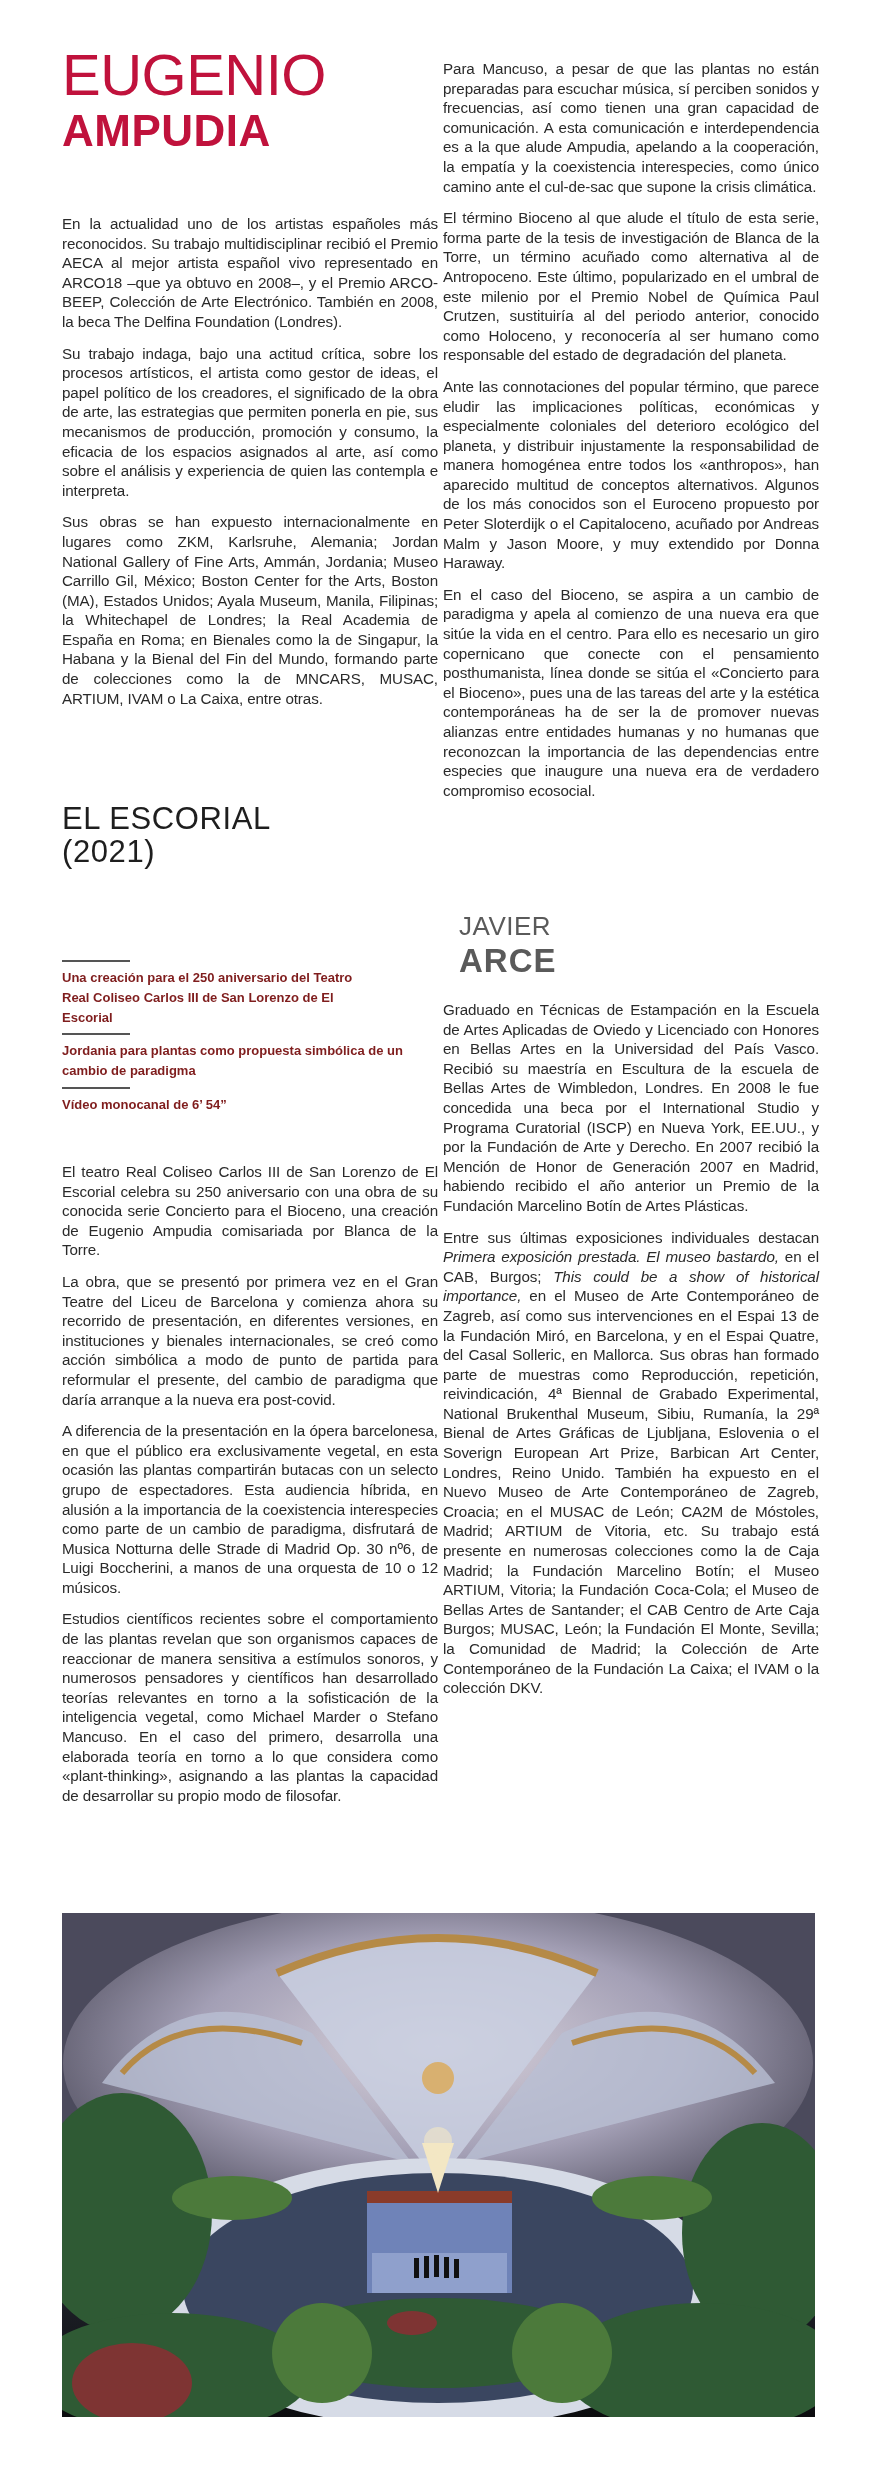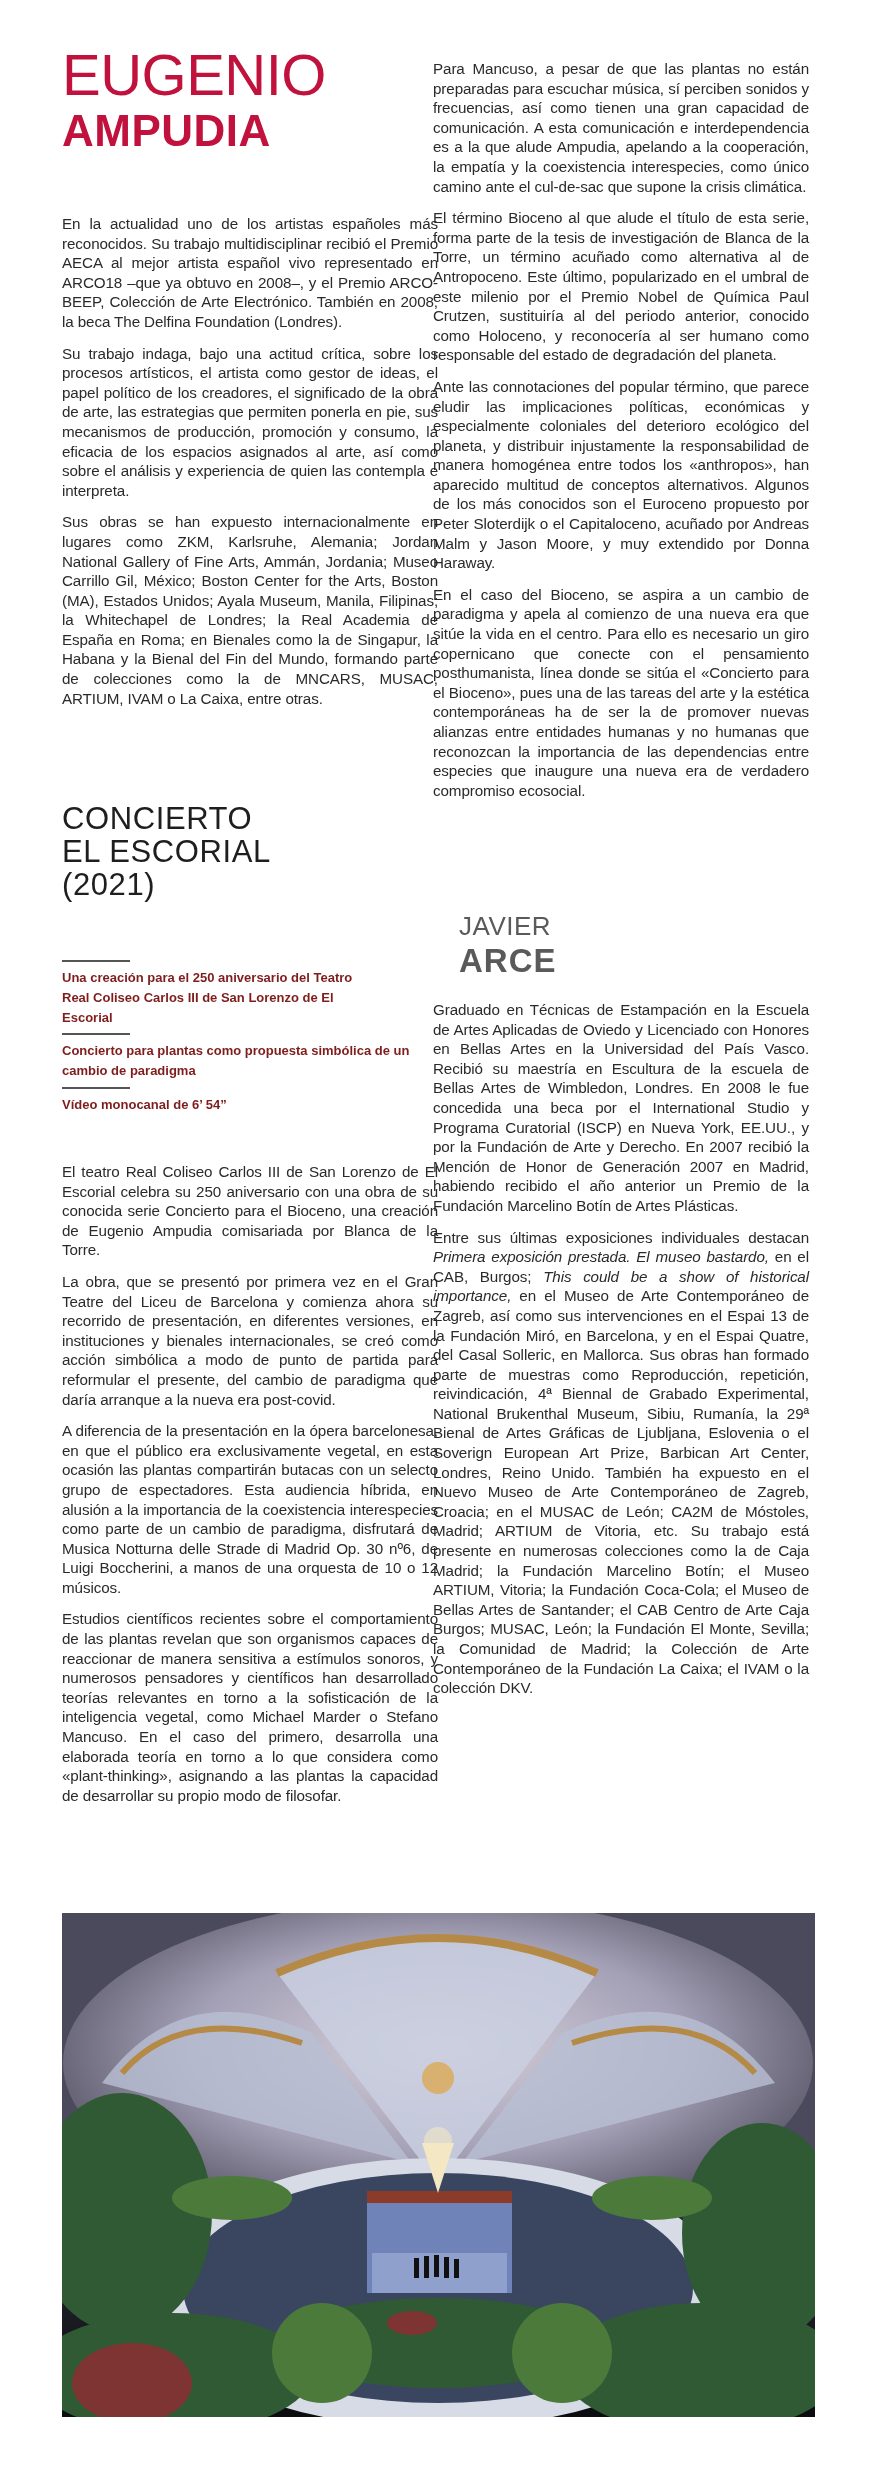--- a/index.html
+++ b/index.html
@@ -1,20 +1,20 @@
 <!DOCTYPE html>
 <html><head>
 <meta charset="utf-8">
 <style>
   html, body { margin: 0; padding: 0; background: #ffffff; }
   body { width: 876px; height: 2480px; position: relative; overflow: hidden;
          font-family: "Liberation Sans", sans-serif; color: #2b2b2b; }
   .col { position: absolute; width: 376px; }
   .col-left { left: 62px; top: 0; }
-  .col-right { left: 433px; top: 0; }
+  .col-right { left: 443px; top: 0; }
   p.body { font-size: 15.2px; line-height: 19.6px; margin: 0 0 12px 0; text-align: justify;
            hyphens: manual; letter-spacing: -0.1px; color: #2a2a2a; }
   .title-red { position: absolute; left: 62px; top: 48px; color: #c0123c; }
   .title-red .light { font-size: 58px; line-height: 54px; font-weight: 300; letter-spacing: -0.5px; display:block; }
   .title-red .bold { font-size: 44px; line-height: 58px; font-weight: 700; letter-spacing: 0.5px; display:block; }
   .title-gray { position: absolute; left: 459px; top: 908px; color: #5a5a5a; }
   .title-gray .light { font-size: 26px; line-height: 36px; font-weight: 300; display:block; letter-spacing: 0.5px;}
   .title-gray .bold { font-size: 33px; line-height: 34px; font-weight: 700; display:block; letter-spacing: 1px;}
   .work-title { position: absolute; left: 62px; top: 802px; font-size: 31px; line-height: 33px;
                 font-weight: 300; color: #1e1e1e; letter-spacing: 0.6px; }
@@ -34,30 +34,29 @@
   <span class="bold">AMPUDIA</span>
 </div>
 
 <div class="col col-left" style="top:214px;">
   <p class="body">En la actualidad uno de los artistas españoles más reconocidos. Su trabajo multidisciplinar recibió el Premio AECA al mejor artista español vivo repre­sentado en ARCO18 –que ya obtuvo en 2008–, y el Premio ARCO-BEEP, Colección de Arte Electró­nico. También en 2008, la beca The Delfina Foun­dation (Londres).</p>
   <p class="body">Su trabajo indaga, bajo una actitud crítica, sobre los procesos artísticos, el artista como gestor de ideas, el papel político de los creadores, el signifi­cado de la obra de arte, las estrategias que permi­ten ponerla en pie, sus mecanismos de producción, promoción y consumo, la eficacia de los espacios asignados al arte, así como sobre el análisis y ex­periencia de quien las contempla e interpreta.</p>
   <p class="body">Sus obras se han expuesto internacionalmente en lugares como ZKM, Karlsruhe, Alemania; Jordan National Gallery of Fine Arts, Ammán, Jordania; Museo Carrillo Gil, México; Boston Center for the Arts, Boston (MA), Estados Unidos; Ayala Museum, Manila, Filipinas; la Whitechapel de Londres; la Real Academia de España en Roma; en Bienales como la de Singapur, la Habana y la Bienal del Fin del Mundo, formando parte de colecciones como la de MNCARS, MUSAC, ARTIUM, IVAM o La Caixa, entre otras.</p>
 </div>
 
 <div class="work-title">
-  <span>CONCIERTO</span>
   <span>EL ESCORIAL</span>
   <span>(2021)</span>
 </div>
 
 <div class="subs">
   <div class="rule"></div>
   <div class="sub" style="width:300px;">Una creación para el 250 aniversario del Teatro Real Coliseo Carlos III de San Lorenzo de El Escorial</div>
   <div class="rule"></div>
-  <div class="sub" style="width:350px;">Concierto para plantas como propuesta simbólica de un cambio de paradigma</div>
+  <div class="sub" style="width:350px;">Jordania para plantas como propuesta simbólica de un cambio de paradigma</div>
   <div class="rule"></div>
   <div class="sub">Vídeo monocanal de 6’ 54”</div>
 </div>
 
 <div class="col col-left" style="top:1162px;">
   <p class="body">El teatro Real Coliseo Carlos III de San Lorenzo de El Escorial celebra su 250 aniversario con una obra de su conocida serie Concierto para el Bioce­no, una creación de Eugenio Ampudia comisariada por Blanca de la Torre.</p>
   <p class="body">La obra, que se presentó por primera vez en el Gran Teatre del Liceu de Barcelona y comienza ahora su recorrido de presentación, en diferentes versiones, en instituciones y bienales internacionales, se creó como acción simbólica a modo de punto de partida para reformular el presente, del cambio de paradig­ma que daría arranque a la nueva era post-covid.</p>
   <p class="body">A diferencia de la presentación en la ópera barcelo­nesa, en que el público era exclusivamente vegetal, en esta ocasión las plantas compartirán butacas con un selecto grupo de espectadores. Esta au­diencia híbrida, en alusión a la importancia de la coexistencia interespecies como parte de un cam­bio de paradigma, disfrutará de Musica Notturna delle Strade di Madrid Op. 30 nº6, de Luigi Bocche­rini, a manos de una orquesta de 10 o 12 músicos.</p>
   <p class="body">Estudios científicos recientes sobre el comporta­miento de las plantas revelan que son organismos capaces de reaccionar de manera sensitiva a estí­mulos sonoros, y numerosos pensadores y cientí­ficos han desarrollado teorías relevantes en torno a la sofisticación de la inteligencia vegetal, como Michael Marder o Stefano Mancuso. En el caso del primero, desarrolla una elaborada teoría en torno a lo que considera como «plant-thinking», asignando a las plantas la capacidad de desarrollar su propio modo de filosofar.</p>
 </div>

